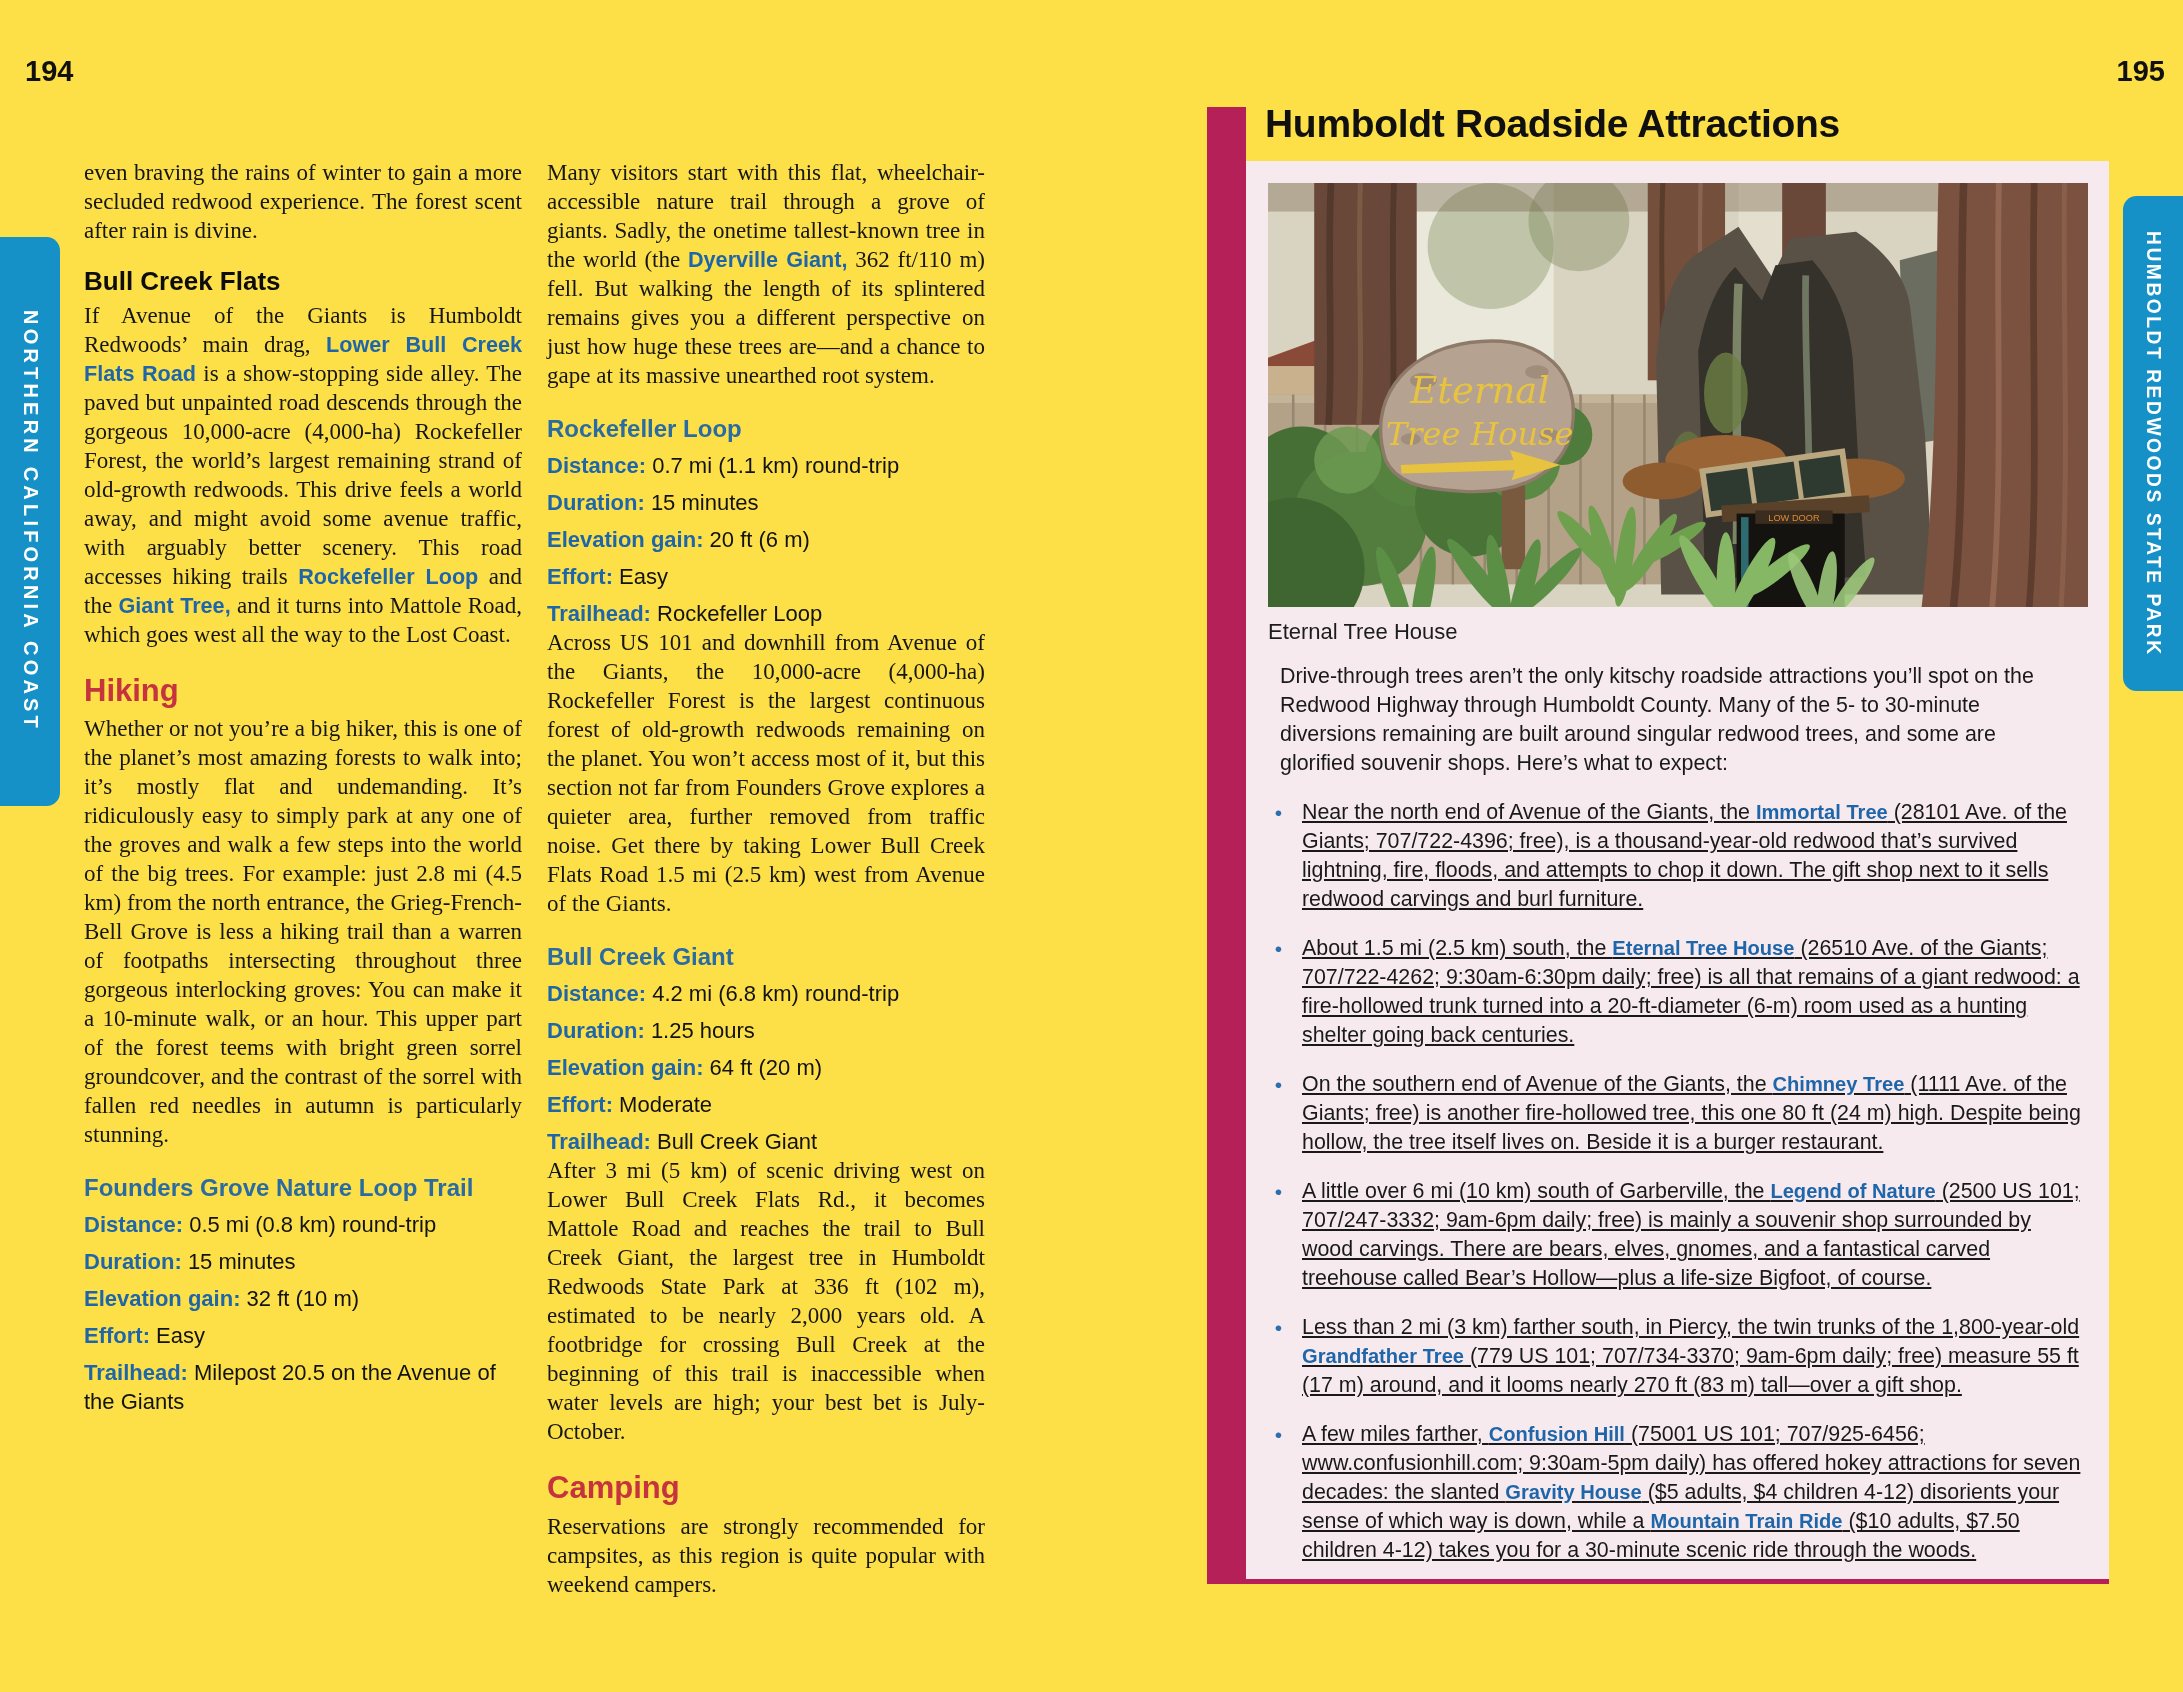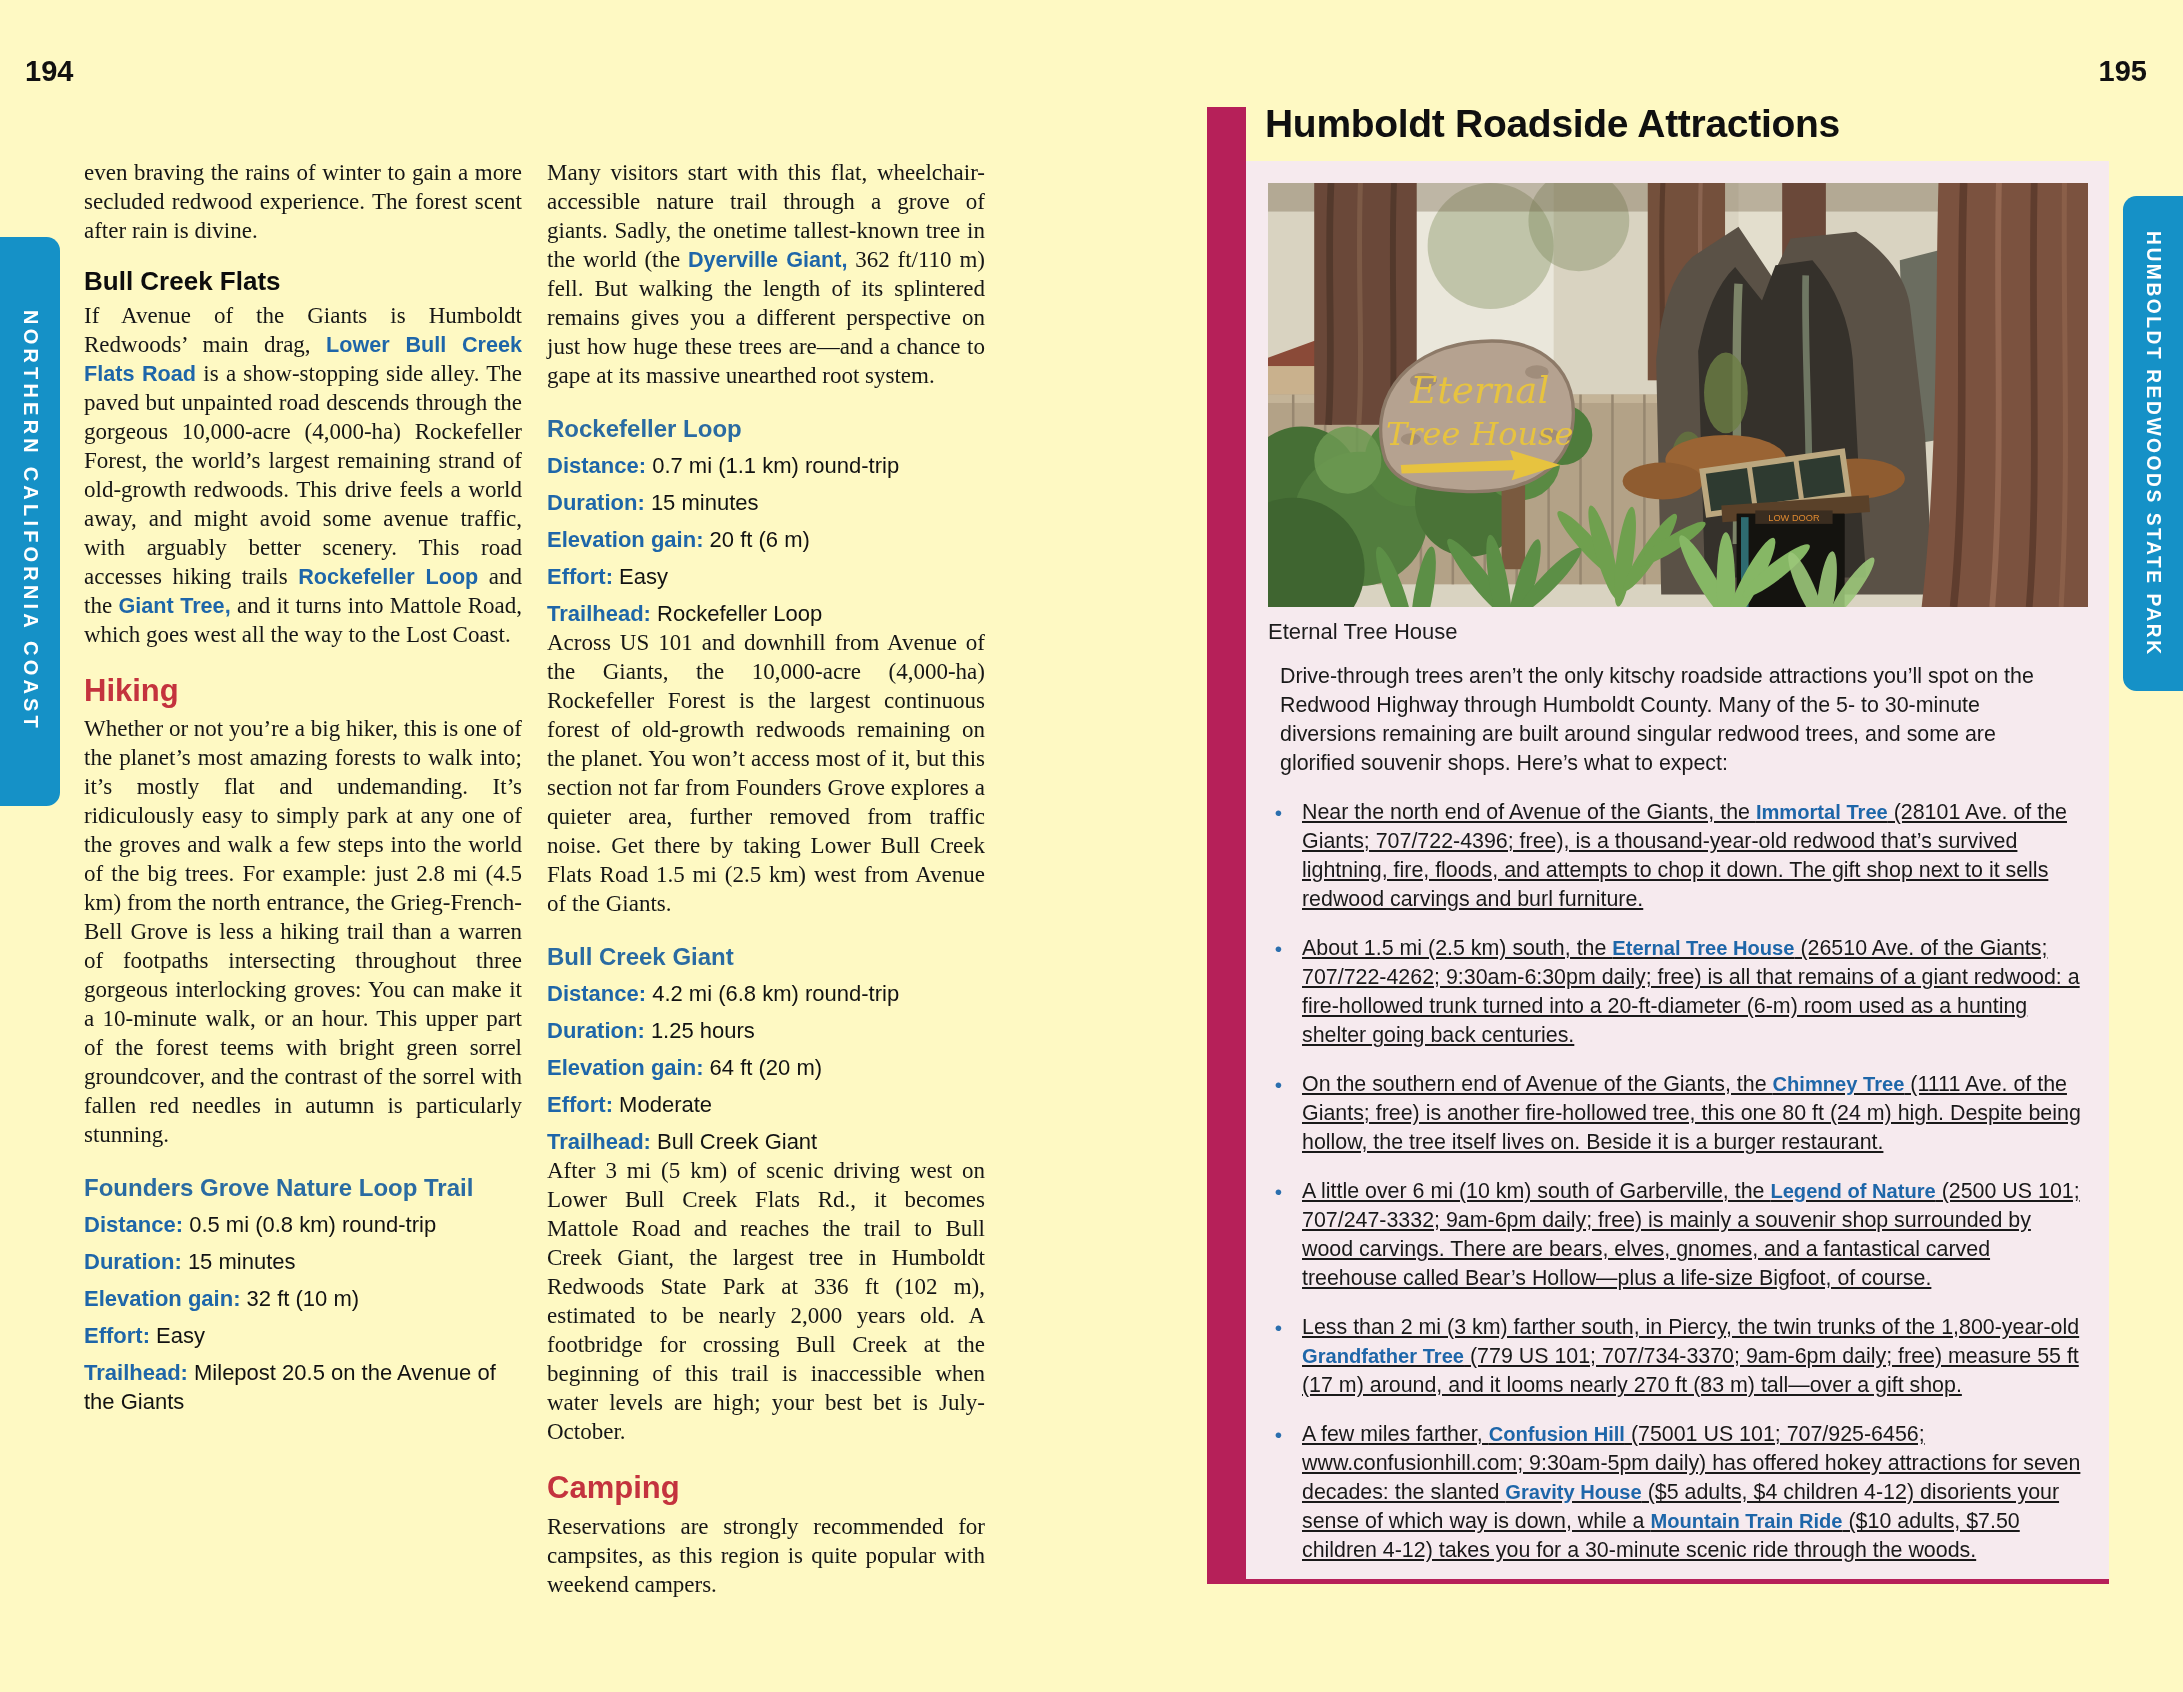--- a/index.html
+++ b/index.html
@@ -1,21 +1,21 @@
 <!DOCTYPE html>
 <html style="font-size:13.4px"><head>
 <meta charset="utf-8">
 <style>
   html,body{margin:0;padding:0;background:#ffffff;}
-  .spread{position:relative;width:2183px;height:1692px;background:#fef9c3;overflow:hidden;
+  .spread{position:relative;width:2183px;height:1692px;background:#fde047;overflow:hidden;
           font-family:"Liberation Serif",serif;color:#161616;}
 
   .pagenum{position:absolute;top:55px;font:700 29px "Liberation Sans",sans-serif;color:#111;}
   .pagenum.left{left:25px;}
-  .pagenum.right{right:36px;text-align:right;}
+  .pagenum.right{right:18px;text-align:right;}
 
   .tab{position:absolute;background:#1591c7;color:#fff;display:flex;align-items:center;justify-content:center;}
   .tab span{writing-mode:vertical-rl;white-space:nowrap;font-family:"Liberation Sans",sans-serif;font-weight:700;}
   .tab-left{left:0;top:237px;width:60px;height:569px;border-radius:0 13.4px 13.4px 0;}
   .tab-left span{font-size:20px;letter-spacing:4.2px;}
   .tab-right{right:0;top:196px;width:60px;height:495px;border-radius:13.4px 0 0 13.4px;}
   .tab-right span{font-size:19.3px;letter-spacing:2.5px;}
 
   .col{position:absolute;top:158px;width:438px;}
   .col1{left:84px;}

